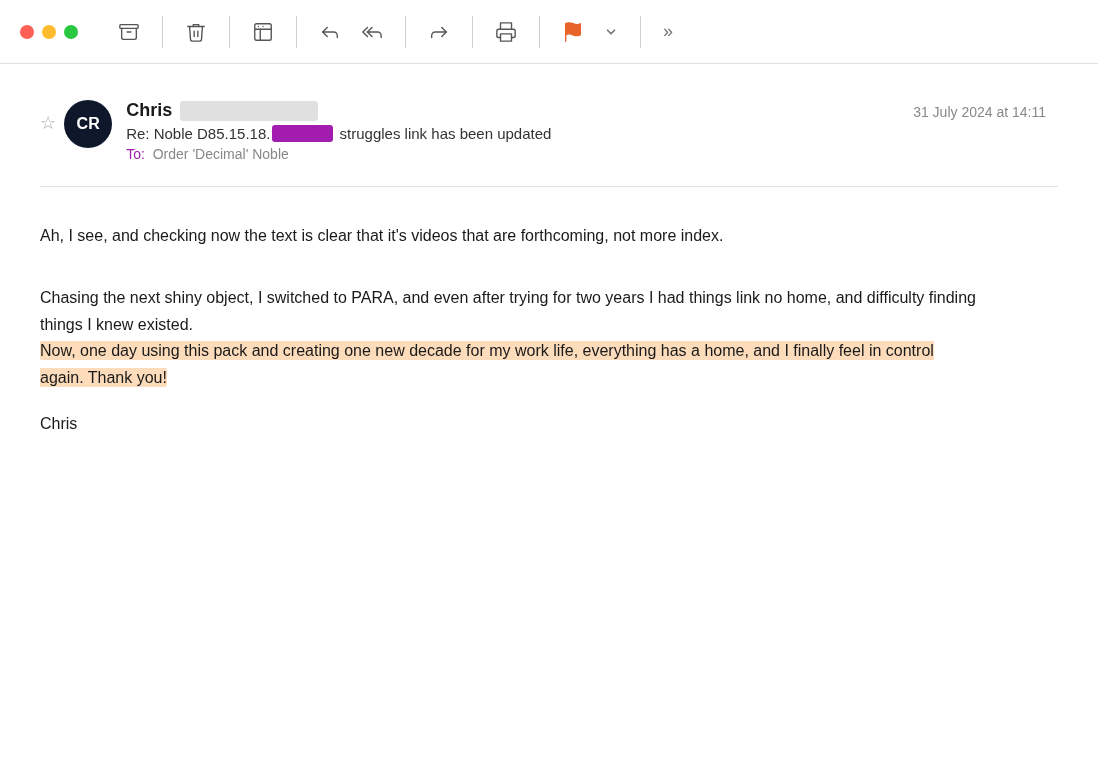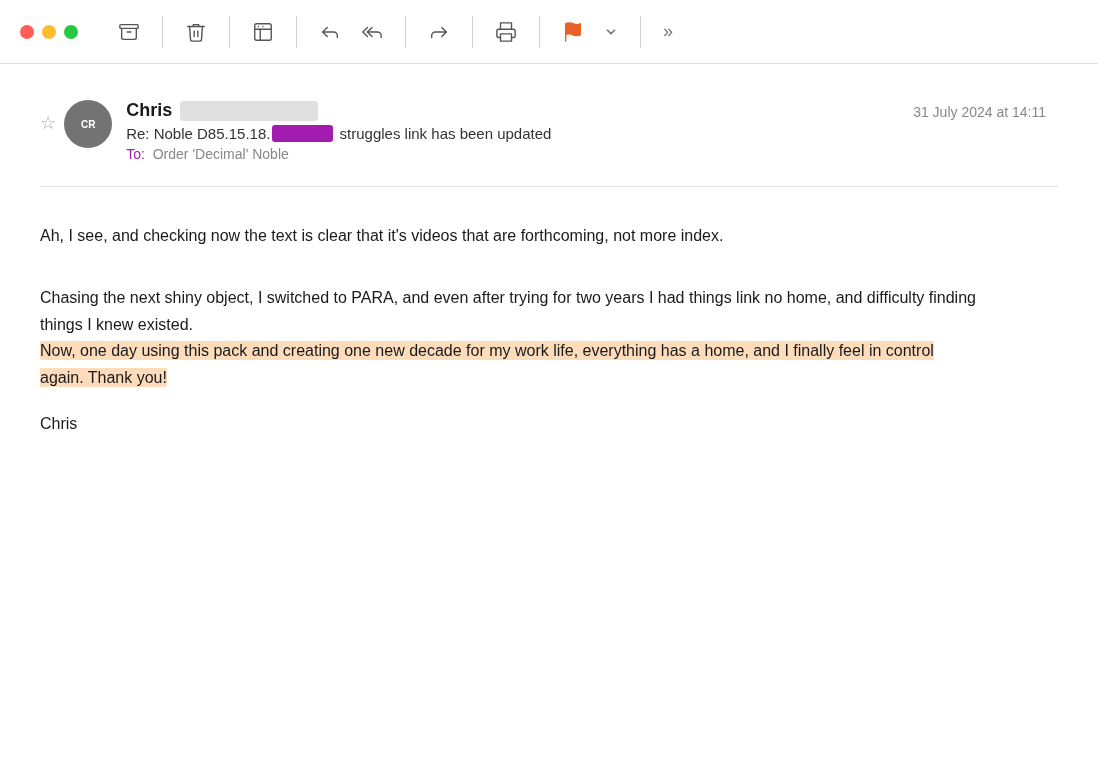--- a/index.html
+++ b/index.html
@@ -98,26 +98,26 @@
       color: #aaa;
       font-size: 18px;
       padding: 4px 8px 4px 0;
       margin-top: 8px;
     }
 
     .avatar {
       width: 48px;
       height: 48px;
       border-radius: 50%;
-      background: #737373;
+      background: #0f172a;
       display: flex;
       align-items: center;
       justify-content: center;
       color: white;
-      font-size: 10px;
+      font-size: 16px;
       font-weight: 600;
       flex-shrink: 0;
       margin-right: 14px;
     }
 
     .email-meta {
       flex: 1;
     }
 
     .sender-row {

